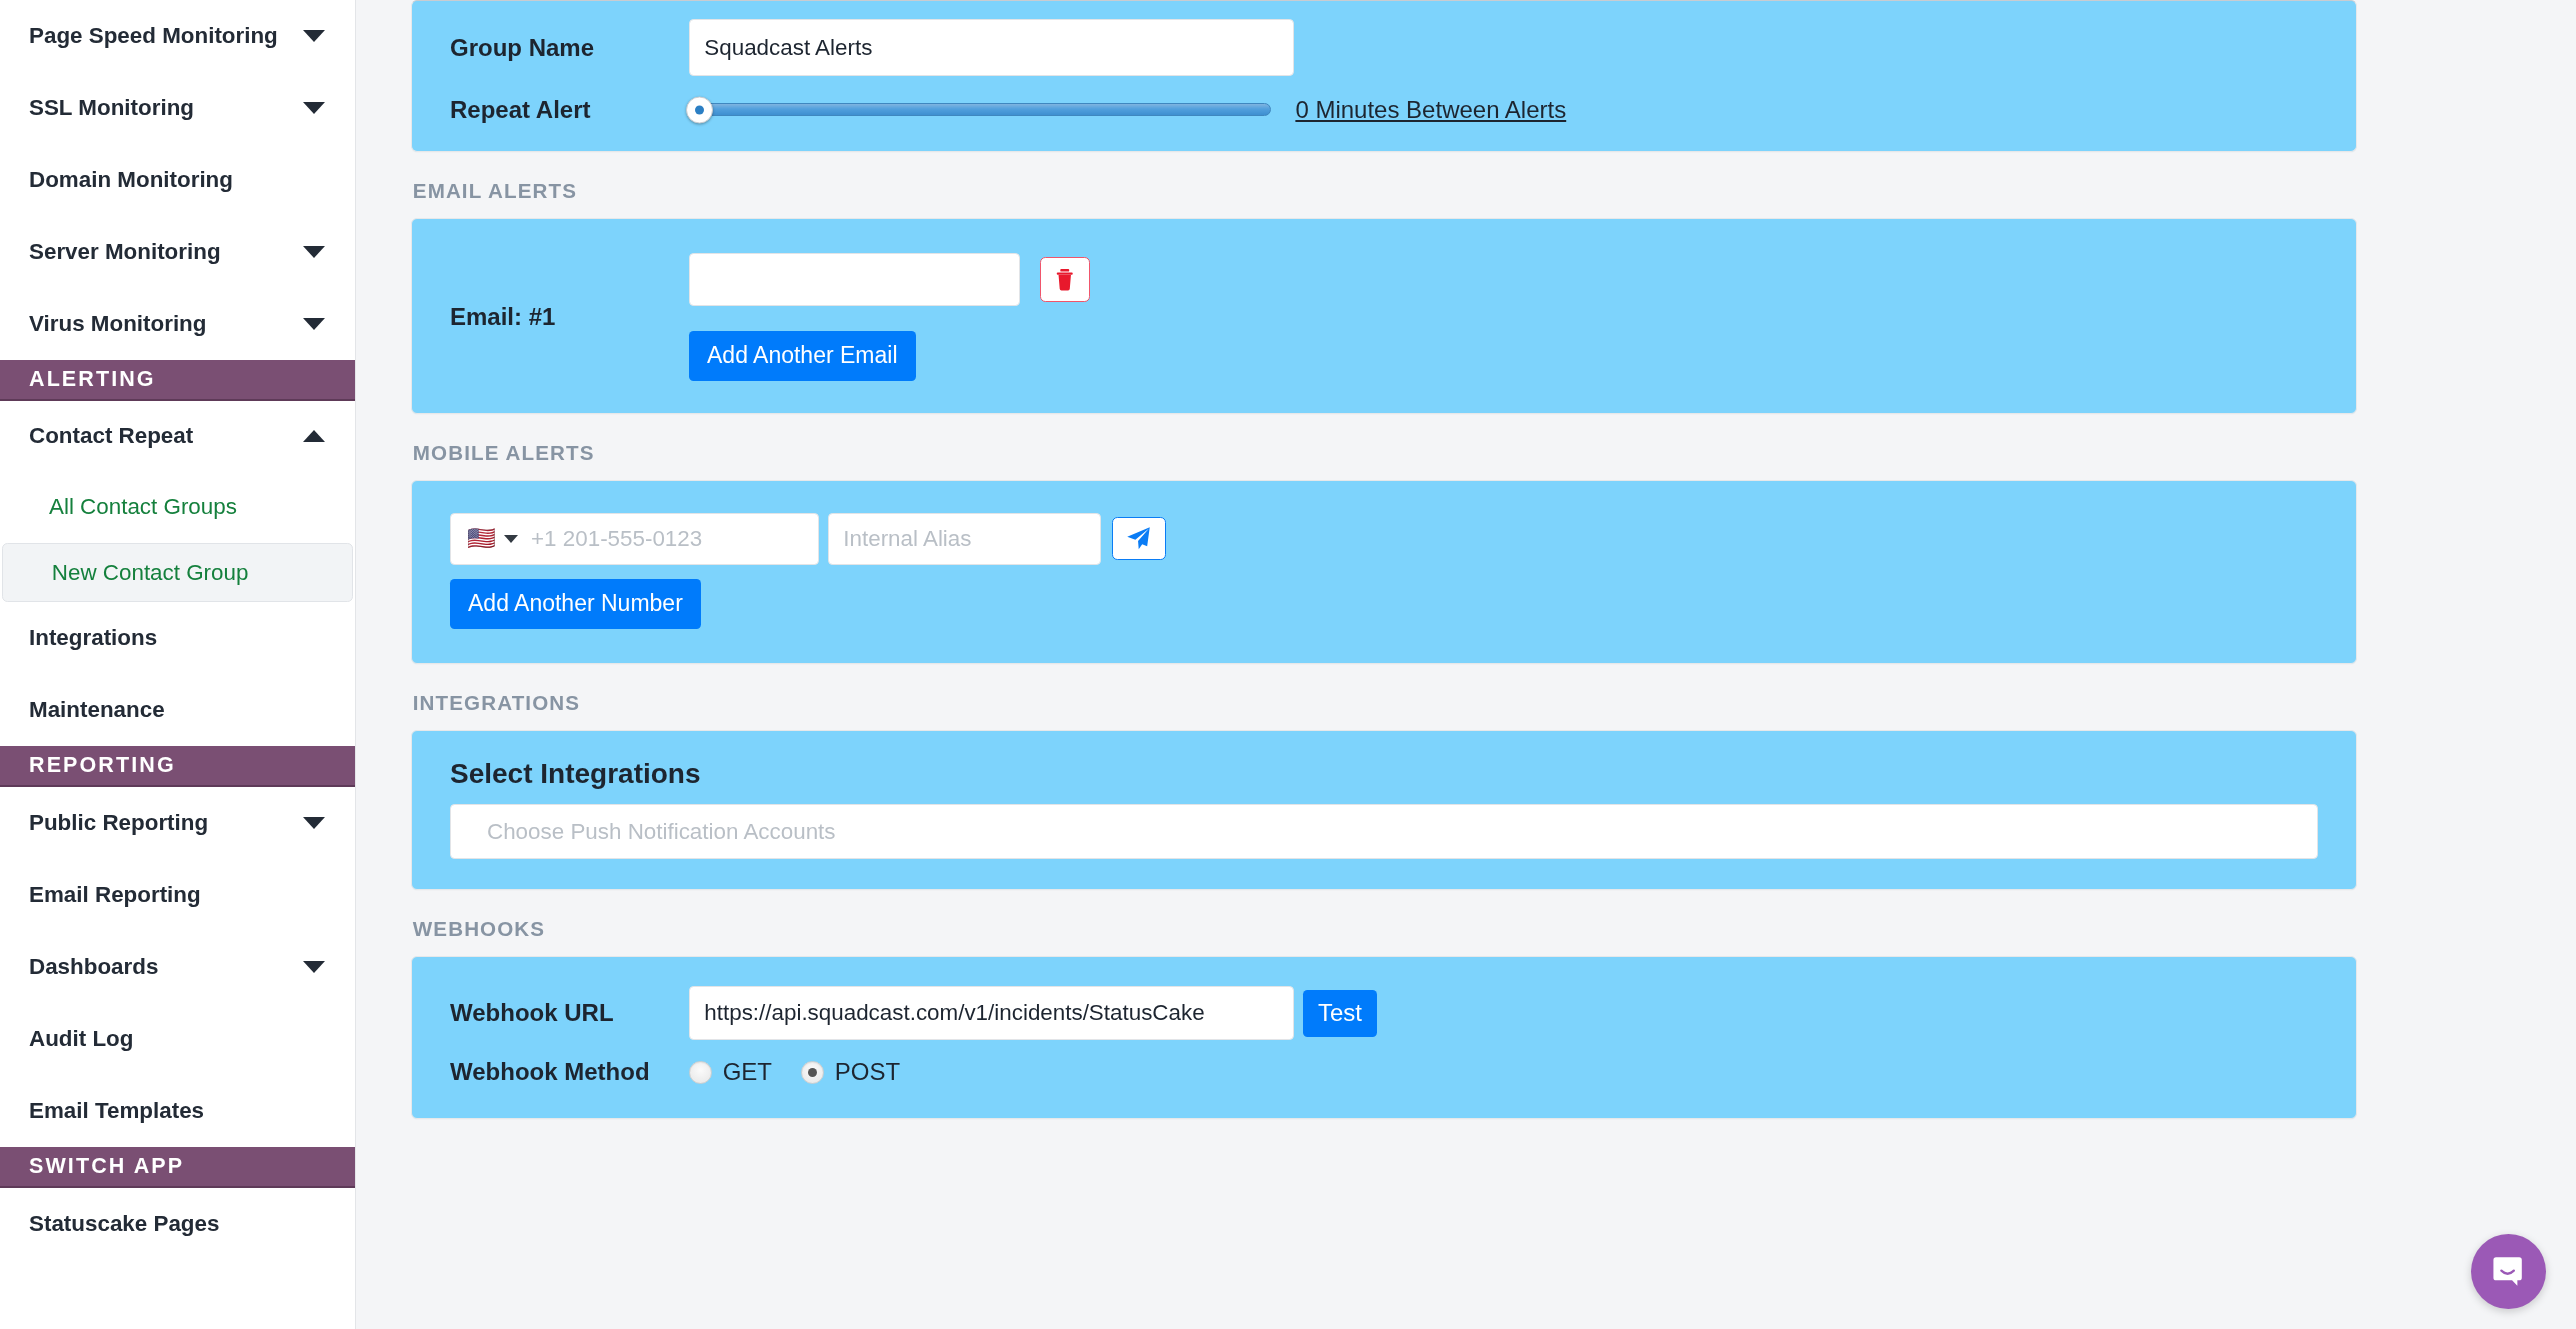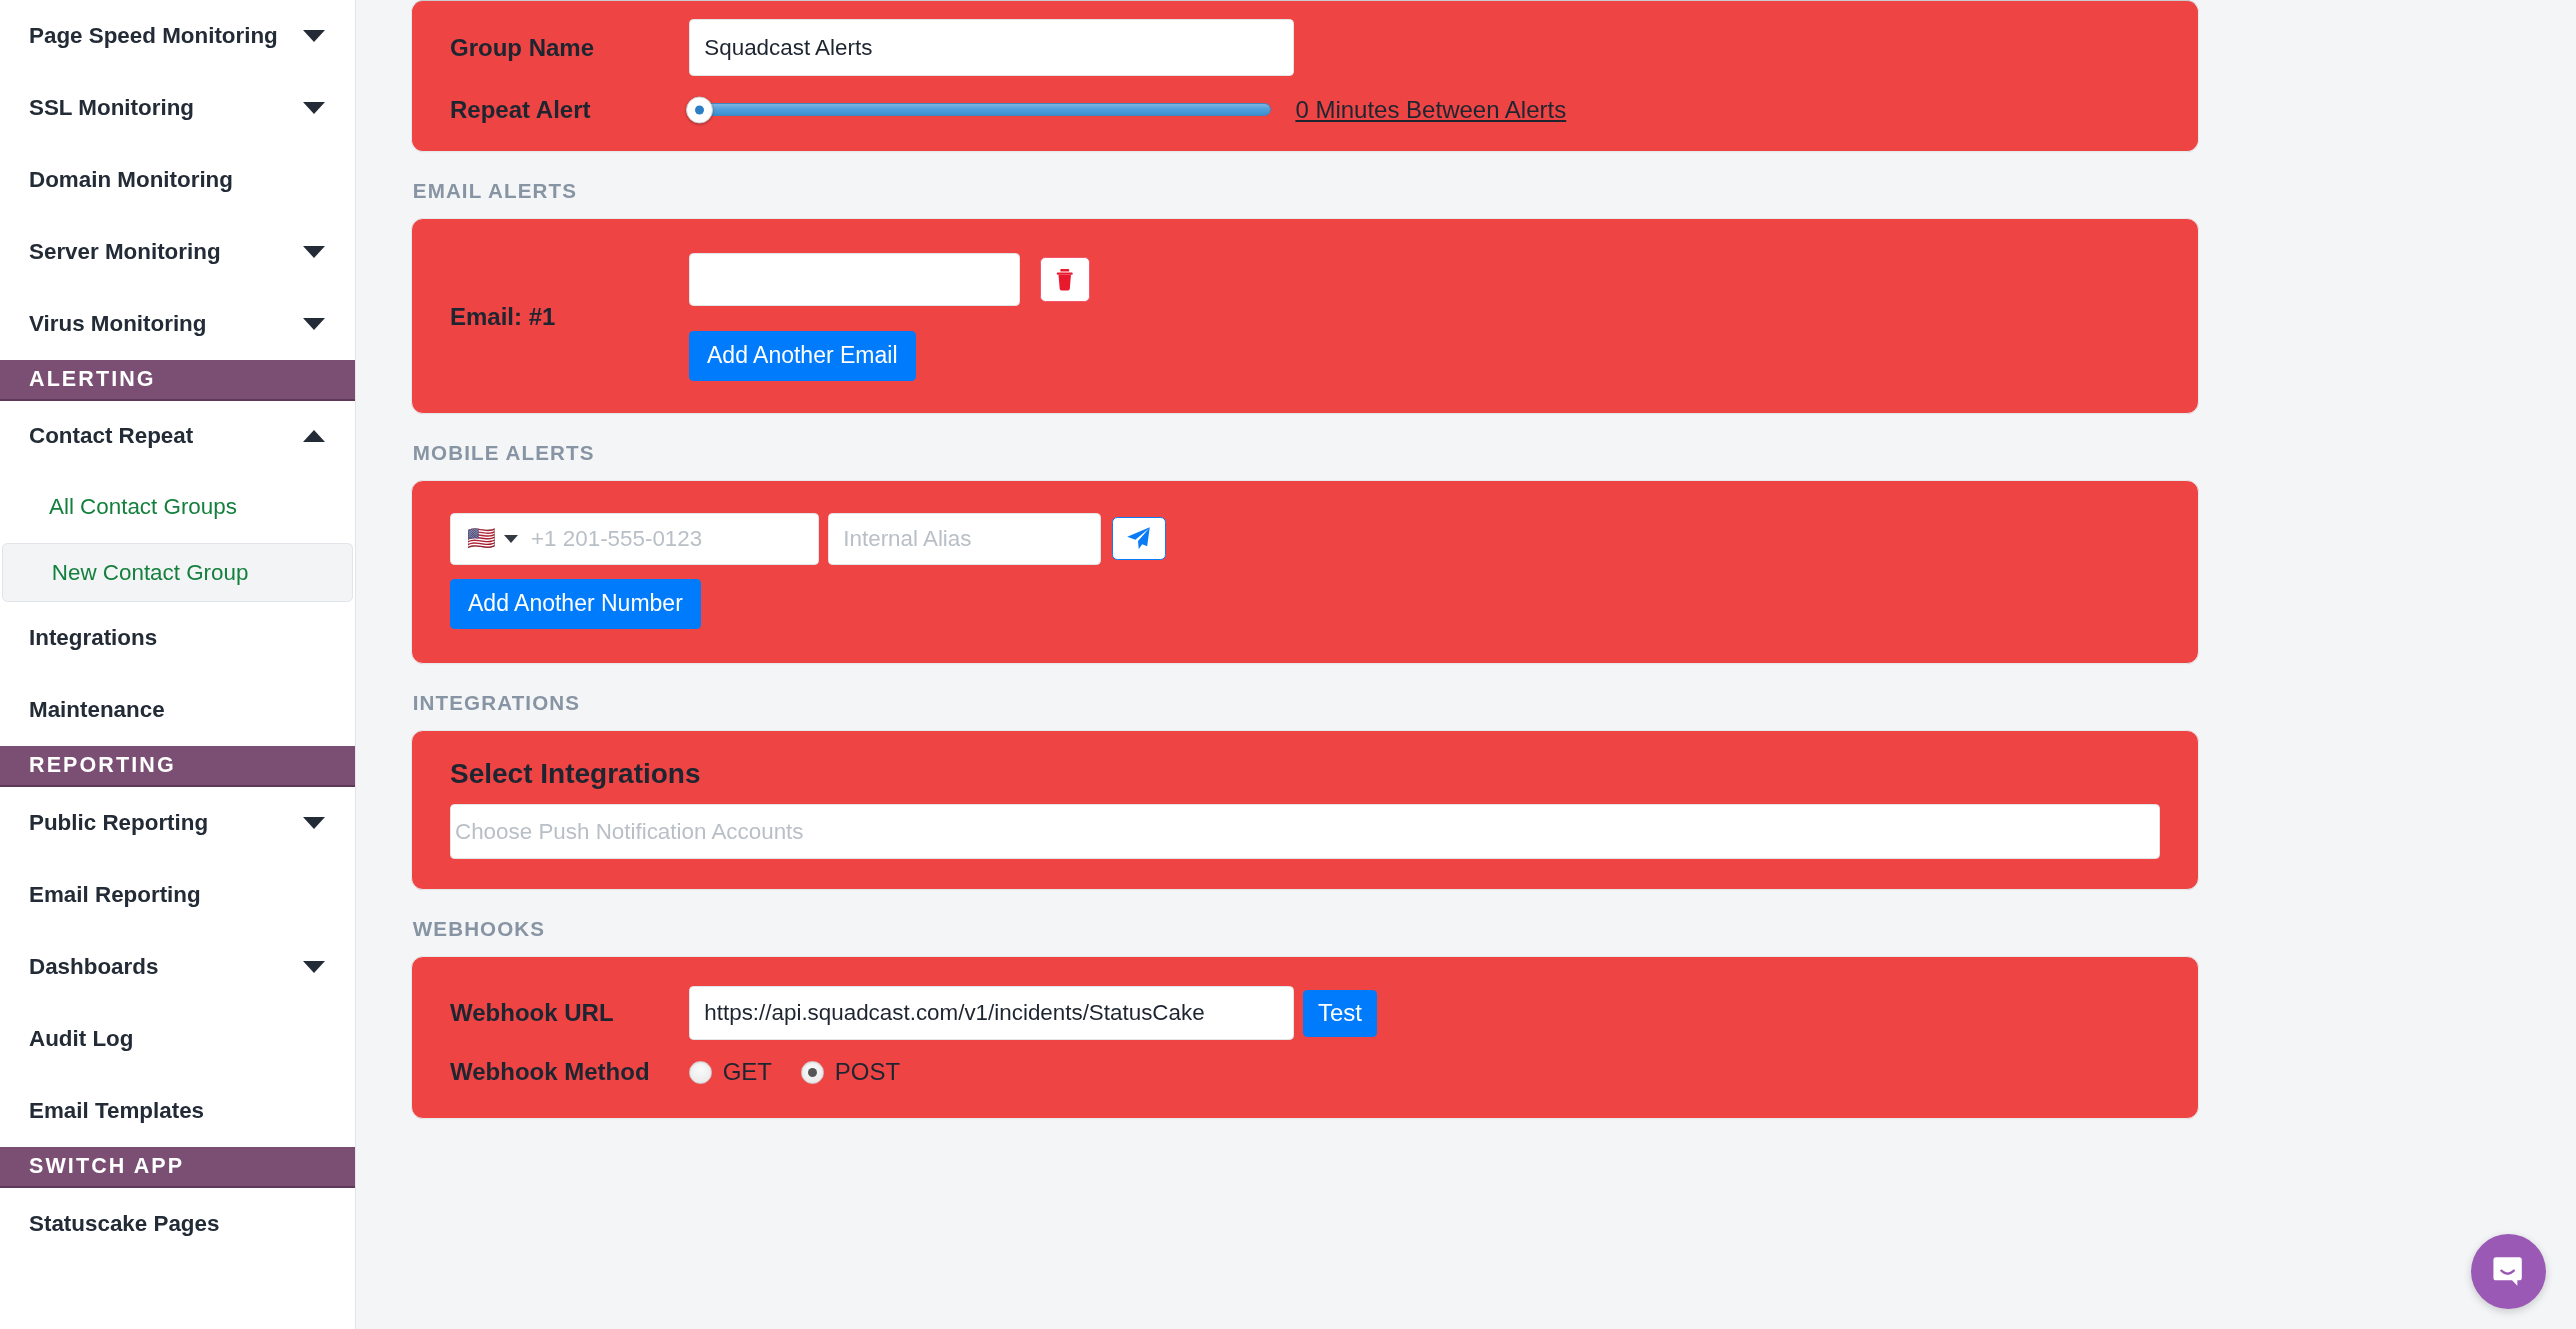--- a/index.html
+++ b/index.html
@@ -79,24 +79,24 @@
   .main {
     flex: 1 1 auto;
     height: 1329px;
     overflow: hidden;
     background: #f4f5f7;
     position: relative;
     padding-left: 55px;
     padding-right: 55px;
   }
   .card {
-    background: #ef4444;
+    background: #7dd3fc;
     border: 0.9px solid #e6e8ea;
-    border-radius: 12px;
-    width: 1788px;
+    border-radius: 6px;
+    width: 1946px;
     box-shadow: 0 0.9px 0.9px rgba(0,0,0,0.02);
   }
   .card.top { border-top: 1.8px solid #c9ccd1; }
 
   .section-label {
     font-size: 20.6px;
     font-weight: bold;
     letter-spacing: 1.1px;
     color: #8794a3;
     padding: 27px 0 15px 1.8px;
@@ -383,21 +383,21 @@
             <path d="M22 2 L2 10.4 l7.2 2.6 L21.3 3.1 L11.6 14.2 l0.6 7.4 l3.1 -4.6 l4.4 1.8 Z" fill="#0a7cf5"></path>
           </svg>
         </div>
       </div>
       <button class="btn-blue" style="margin-top:14.3px;">Add Another Number</button>
     </div>
 
     <div class="section-label">INTEGRATIONS</div>
     <div class="card" style="padding:27px 38px 30px 38px;">
       <div class="sub-head">Select Integrations</div>
-      <input class="txtinput" style="width: 100%; height: 55px; margin-top: 14.3px; padding-left: 4px;" placeholder="Choose Push Notification Accounts">
+      <input class="txtinput" style="width: 100%; height: 55px; margin-top: 14.3px; padding-left: 36px;" placeholder="Choose Push Notification Accounts">
     </div>
 
     <div class="section-label">WEBHOOKS</div>
     <div class="card" style="padding:29px 0 32px 0;">
       <div class="row" style="margin-bottom:18px;">
         <div class="field-label">Webhook URL</div>
         <input class="txtinput" style="width: 605px; height: 54px;" value="https://api.squadcast.com/v1/incidents/StatusCake">
         <button class="btn-test" style="margin-left:9px;">Test</button>
       </div>
       <div class="row">

